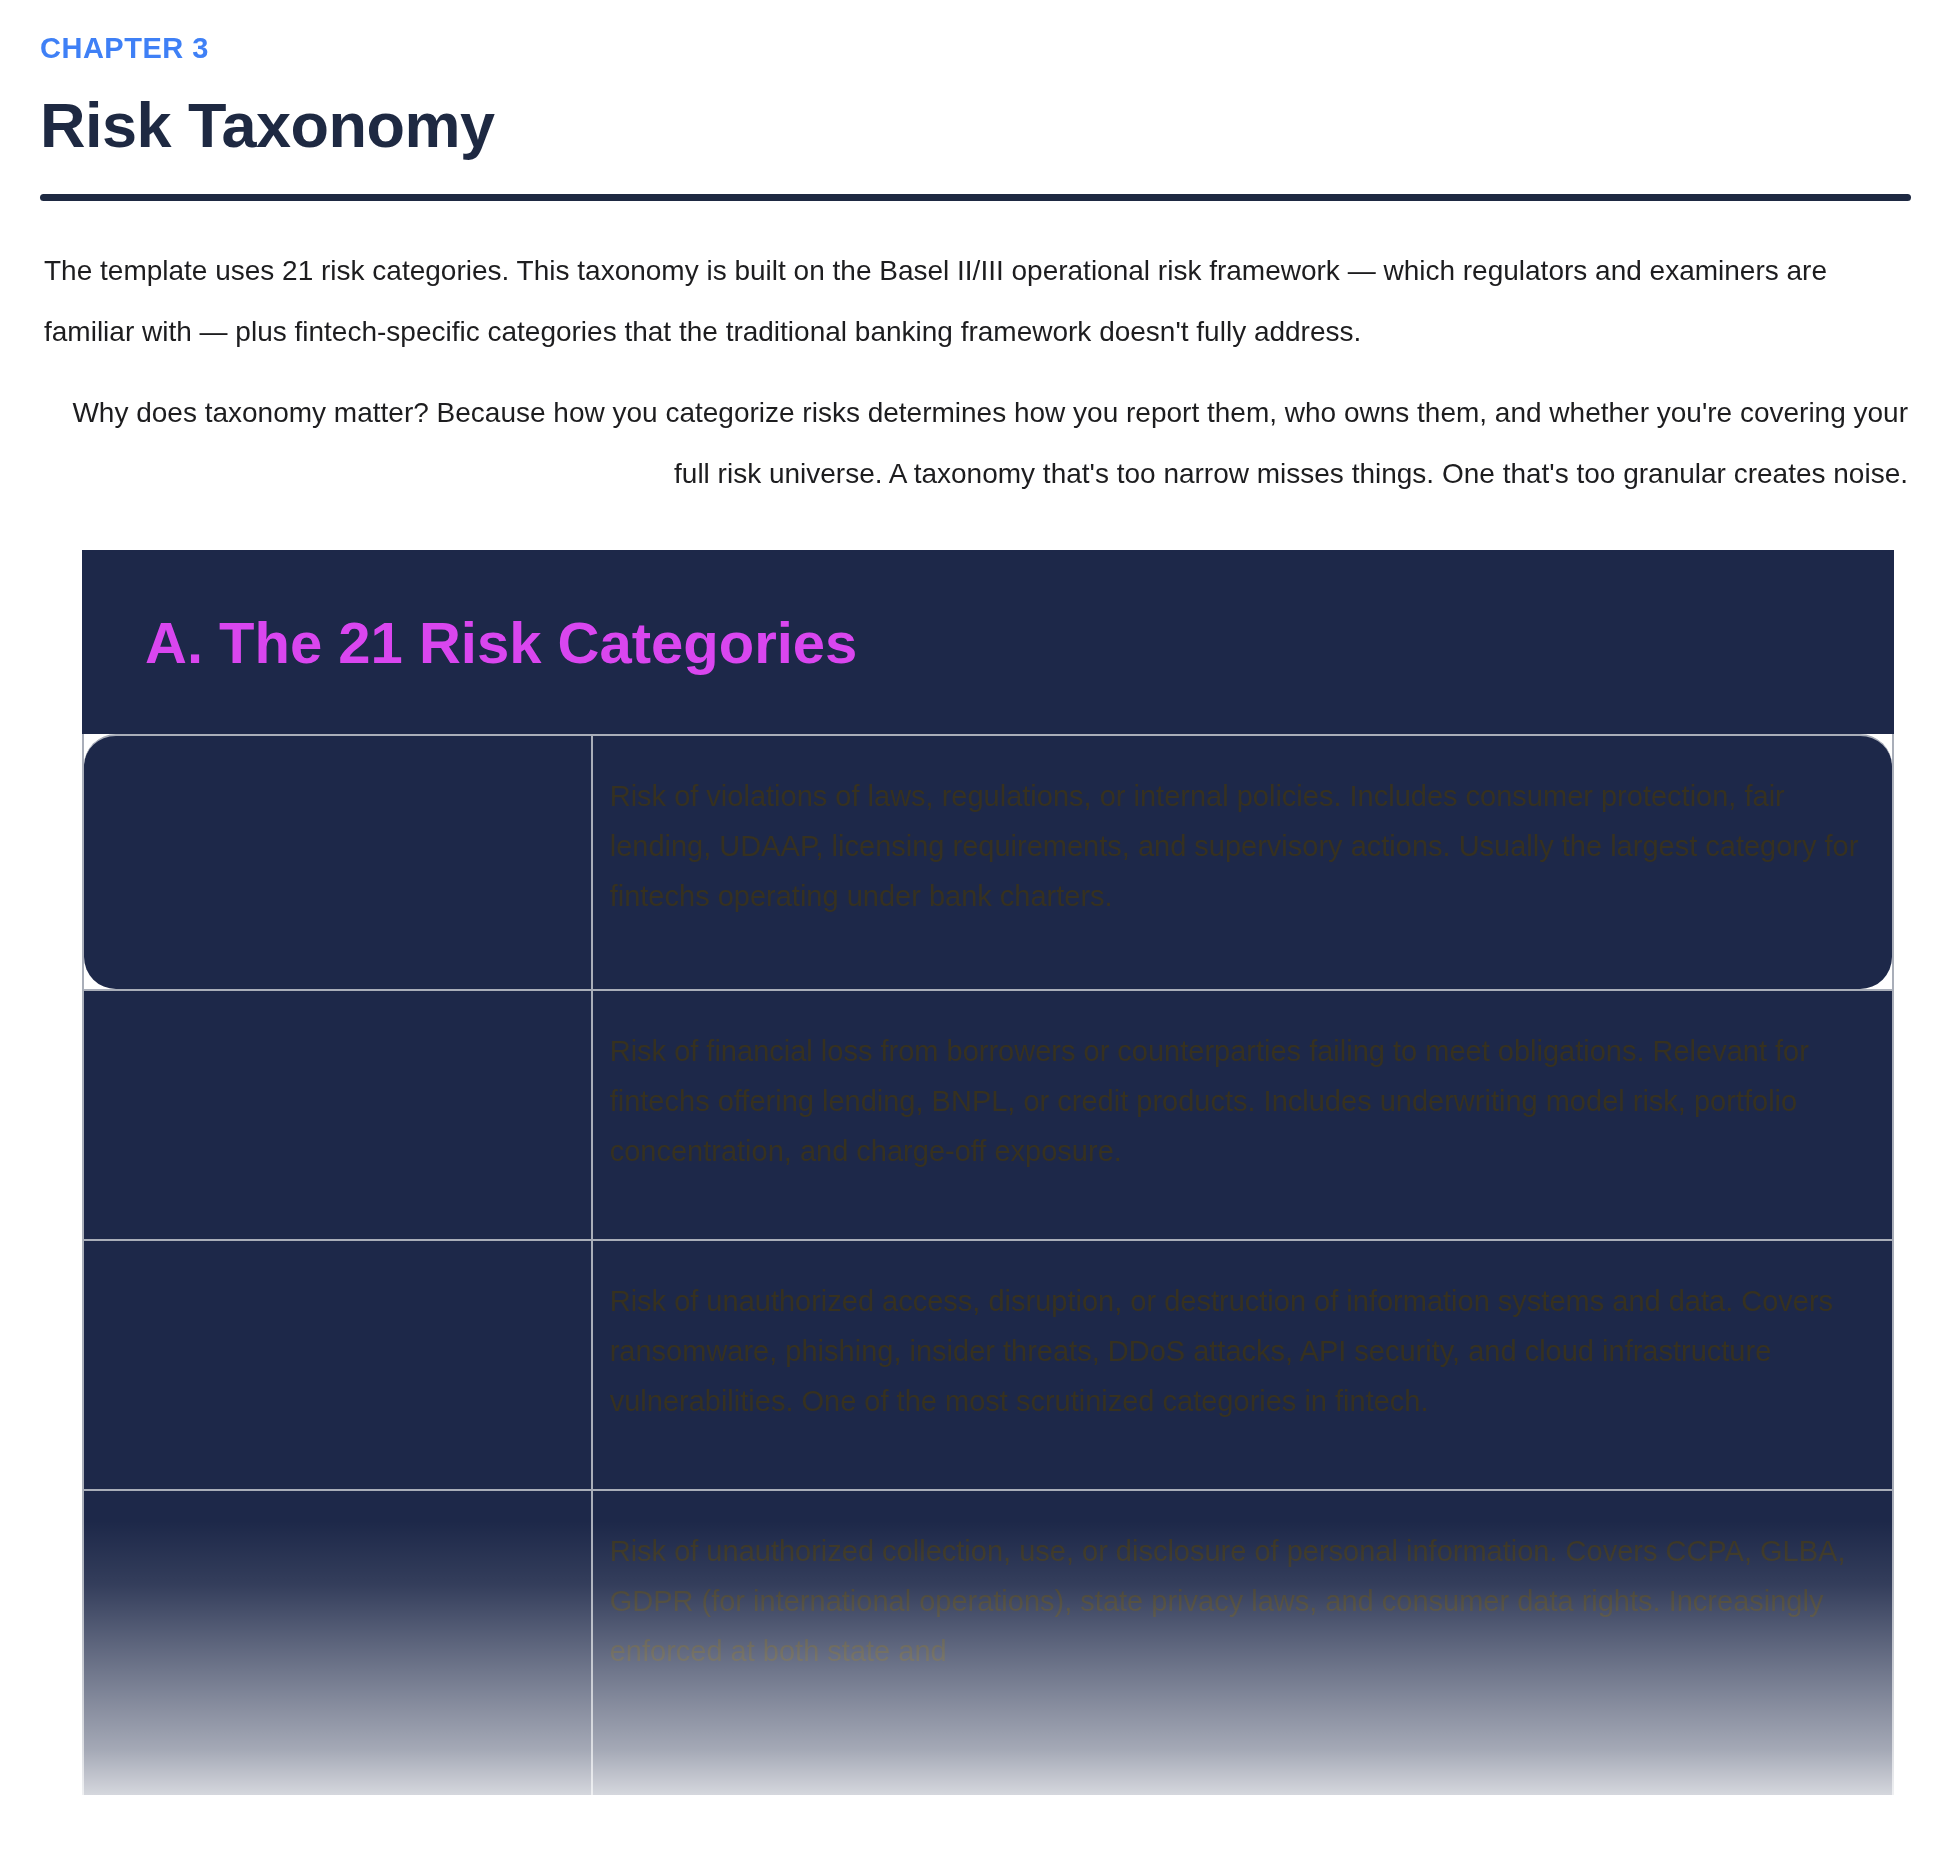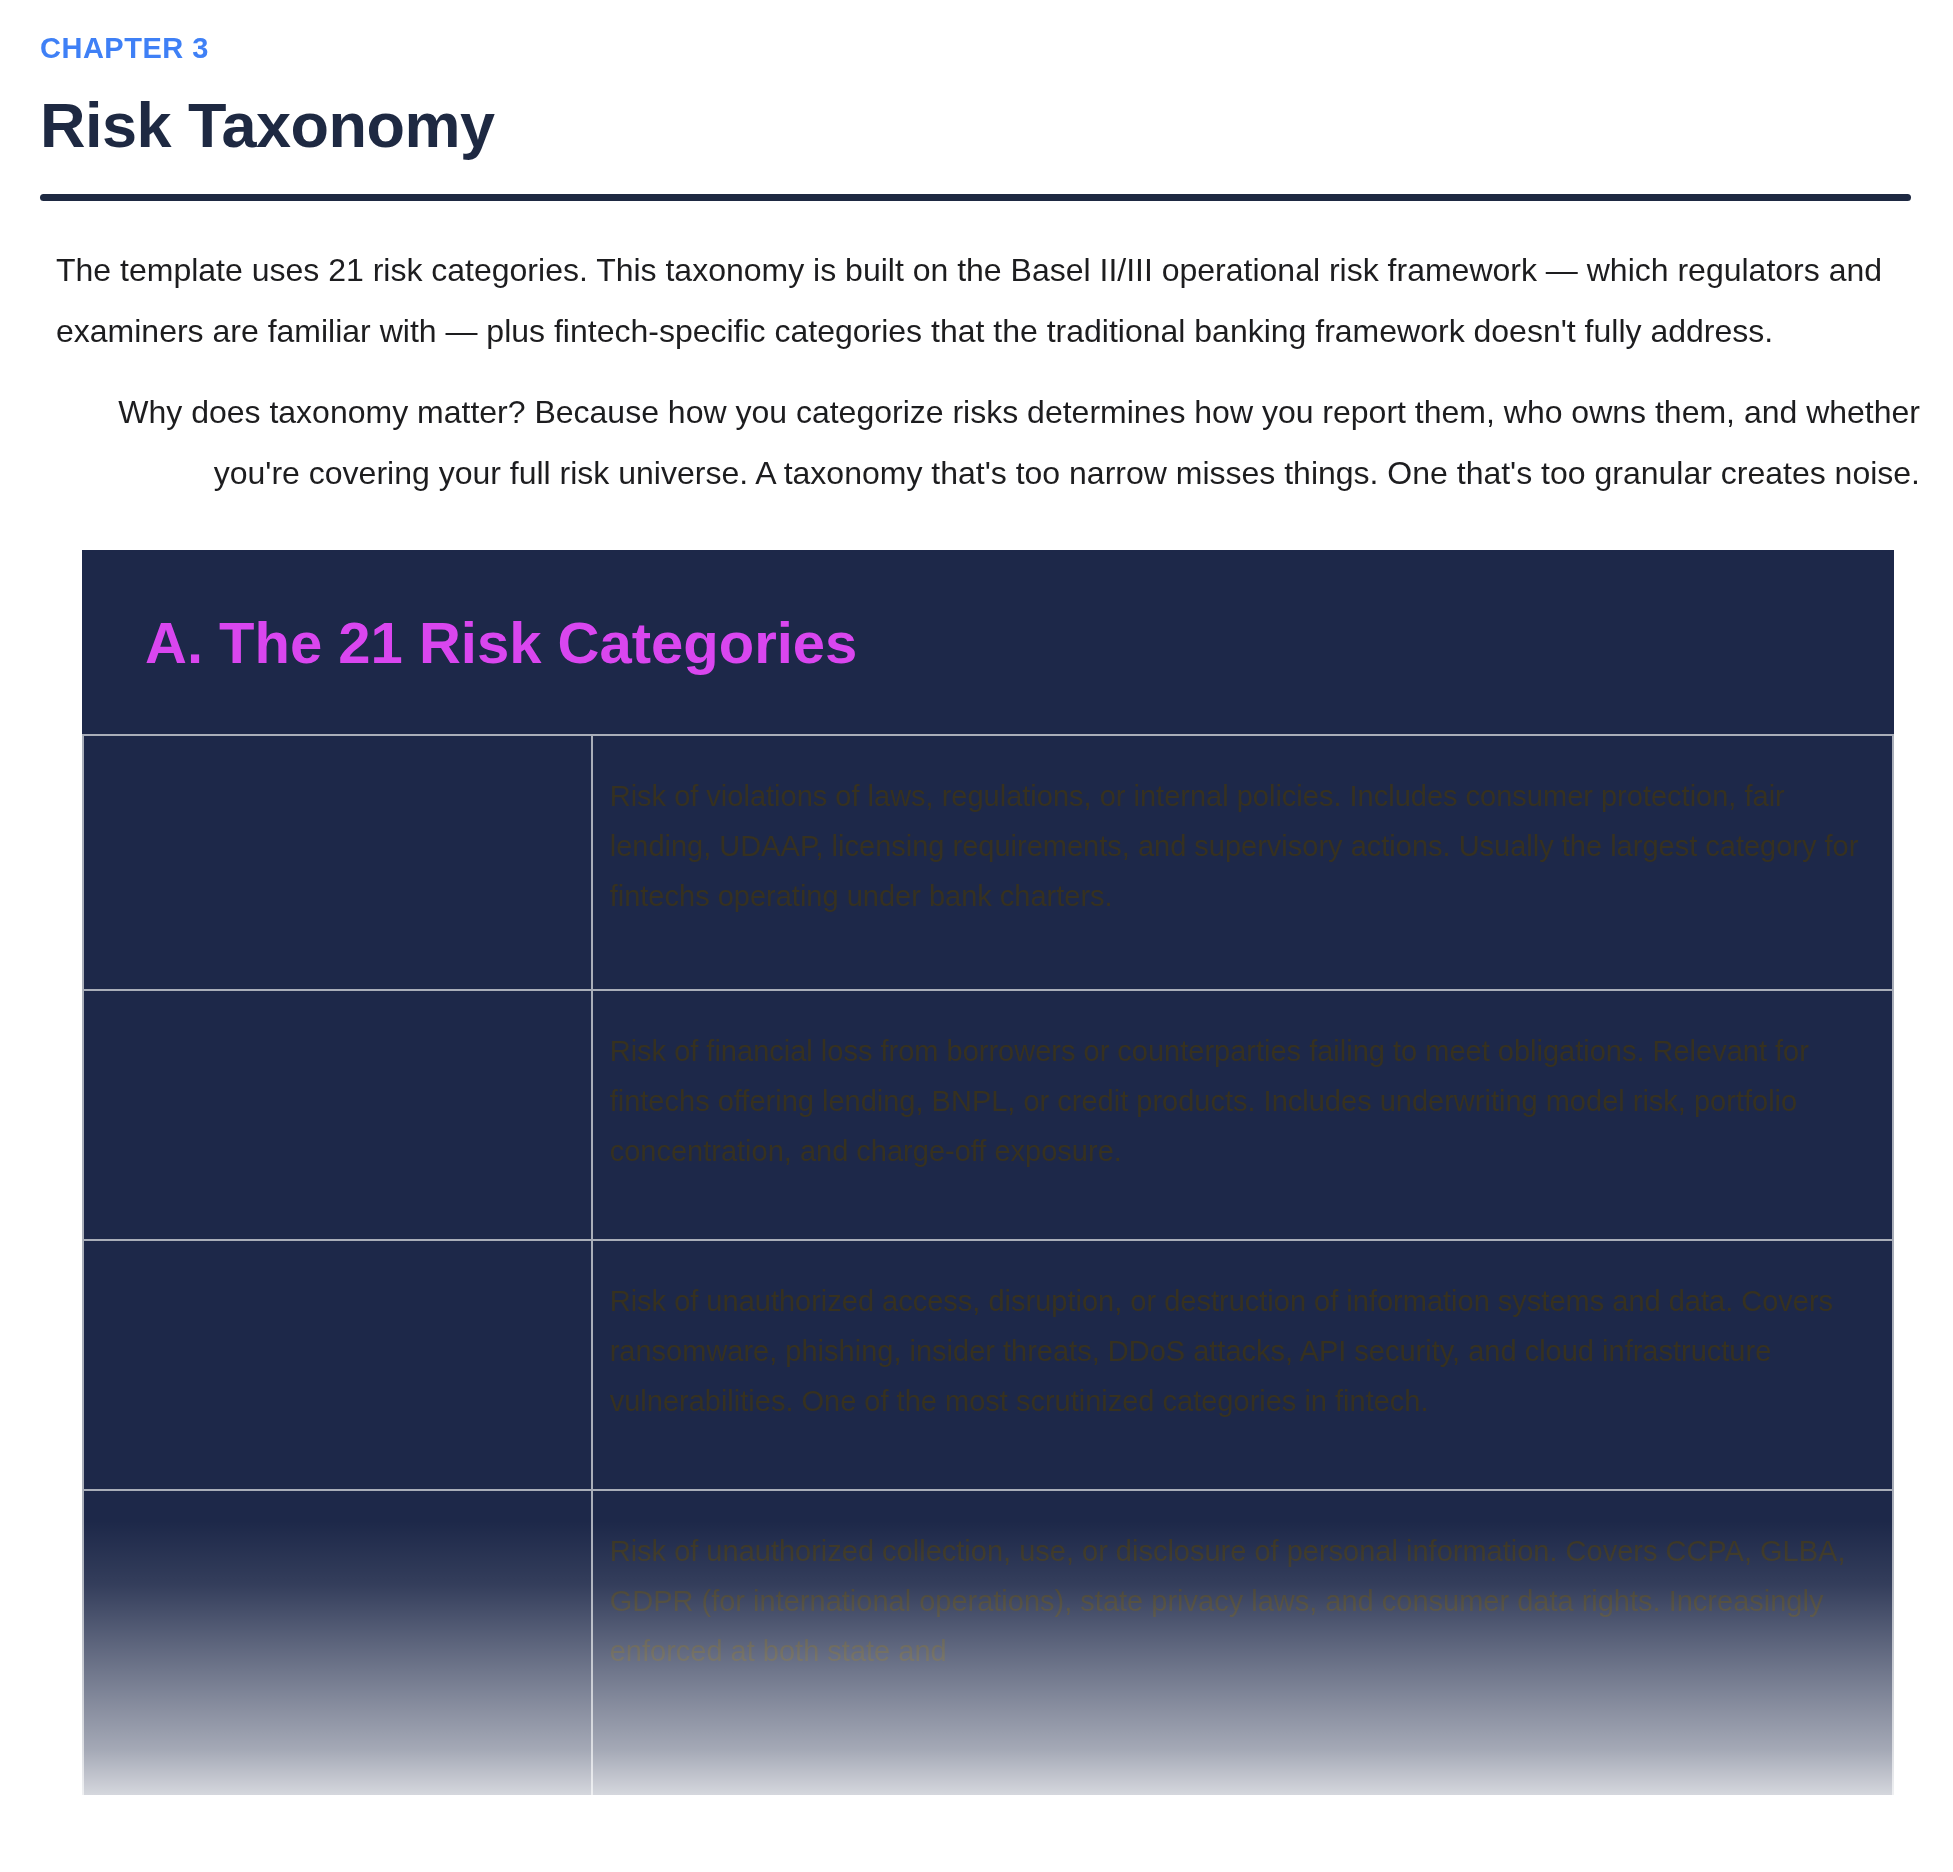--- a/index.html
+++ b/index.html
@@ -16,21 +16,21 @@
   }
   .page-title{
     color:#1e2942;font-size:63px;font-weight:bold;line-height:1.15;
     margin:24px 0 0 0;letter-spacing:-0.5px;
   }
   .rule{
     height:6.5px;background:#1e2942;border:none;border-radius:3.7px;
     margin:33px 0 0 0;width:1871px;
   }
   .body-text{
-    color:#1d1d1f;font-size:32px;line-height:61px;margin:16px;
+    color:#1d1d1f;font-size:28px;line-height:61px;margin:4px;
     width:1864px;
   }
   .p1{margin-top:39px;}
   .p2{margin-top:20.4px;text-align:right;}
   .risk-table{
     margin:46px 42px 0 42px;width:1812px;position:relative;
     box-sizing:border-box;
   }
   .table-header{
     background:#1d2849;height:184px;display:flex;align-items:center;
@@ -40,21 +40,21 @@
     color:#d946ef;font-size:58px;font-weight:bold;margin:0;letter-spacing:0;
   }
   .table-body{
     border-left:2.8px solid #a9aeb9;border-right:2.8px solid #a9aeb9;
     box-sizing:border-box;
   }
   .t-row{
     display:flex;background:#1d2849;border-top:2.8px solid #a9aeb9;
     box-sizing:border-box;
   }
-  .t-row.r0{min-height:255px;}
+  .t-row.r0{min-height:255px;border-radius:32px;}
   .t-row.r1{min-height:250px;}
   .t-row.r2{min-height:250px;}
   .t-row.r3{min-height:306px;}
   .cell-category{
     width:509px;flex:0 0 509px;border-right:2.8px solid #a9aeb9;
     box-sizing:border-box;padding:35px 22px;color:#363120;
     font-size:29px;line-height:50px;
   }
   .cell-description{
     flex:1;box-sizing:border-box;padding:35px 33px 28px 16.7px;

